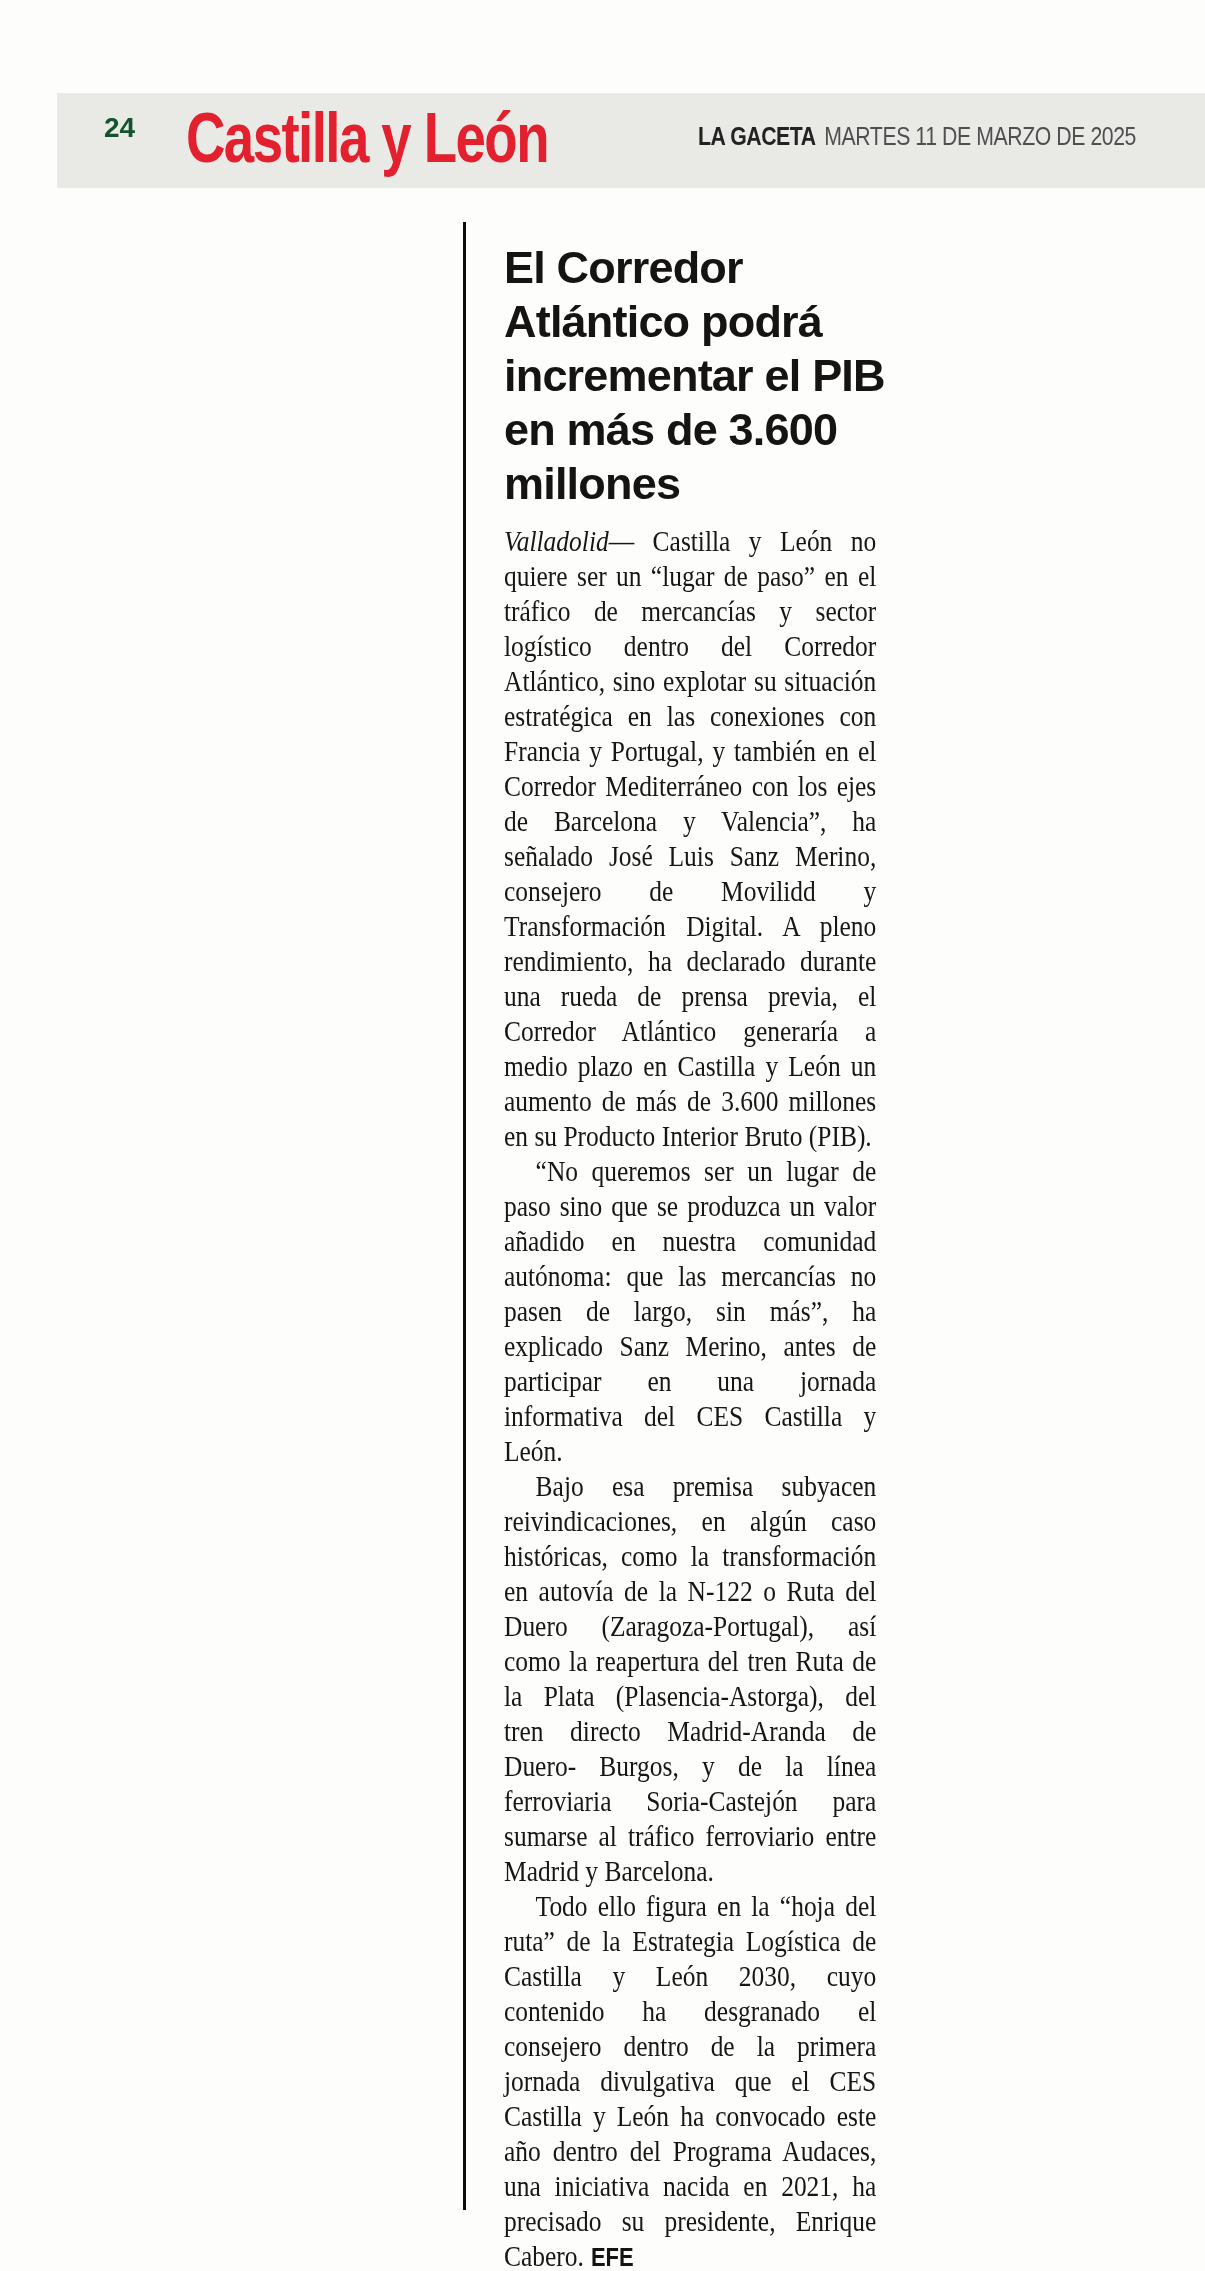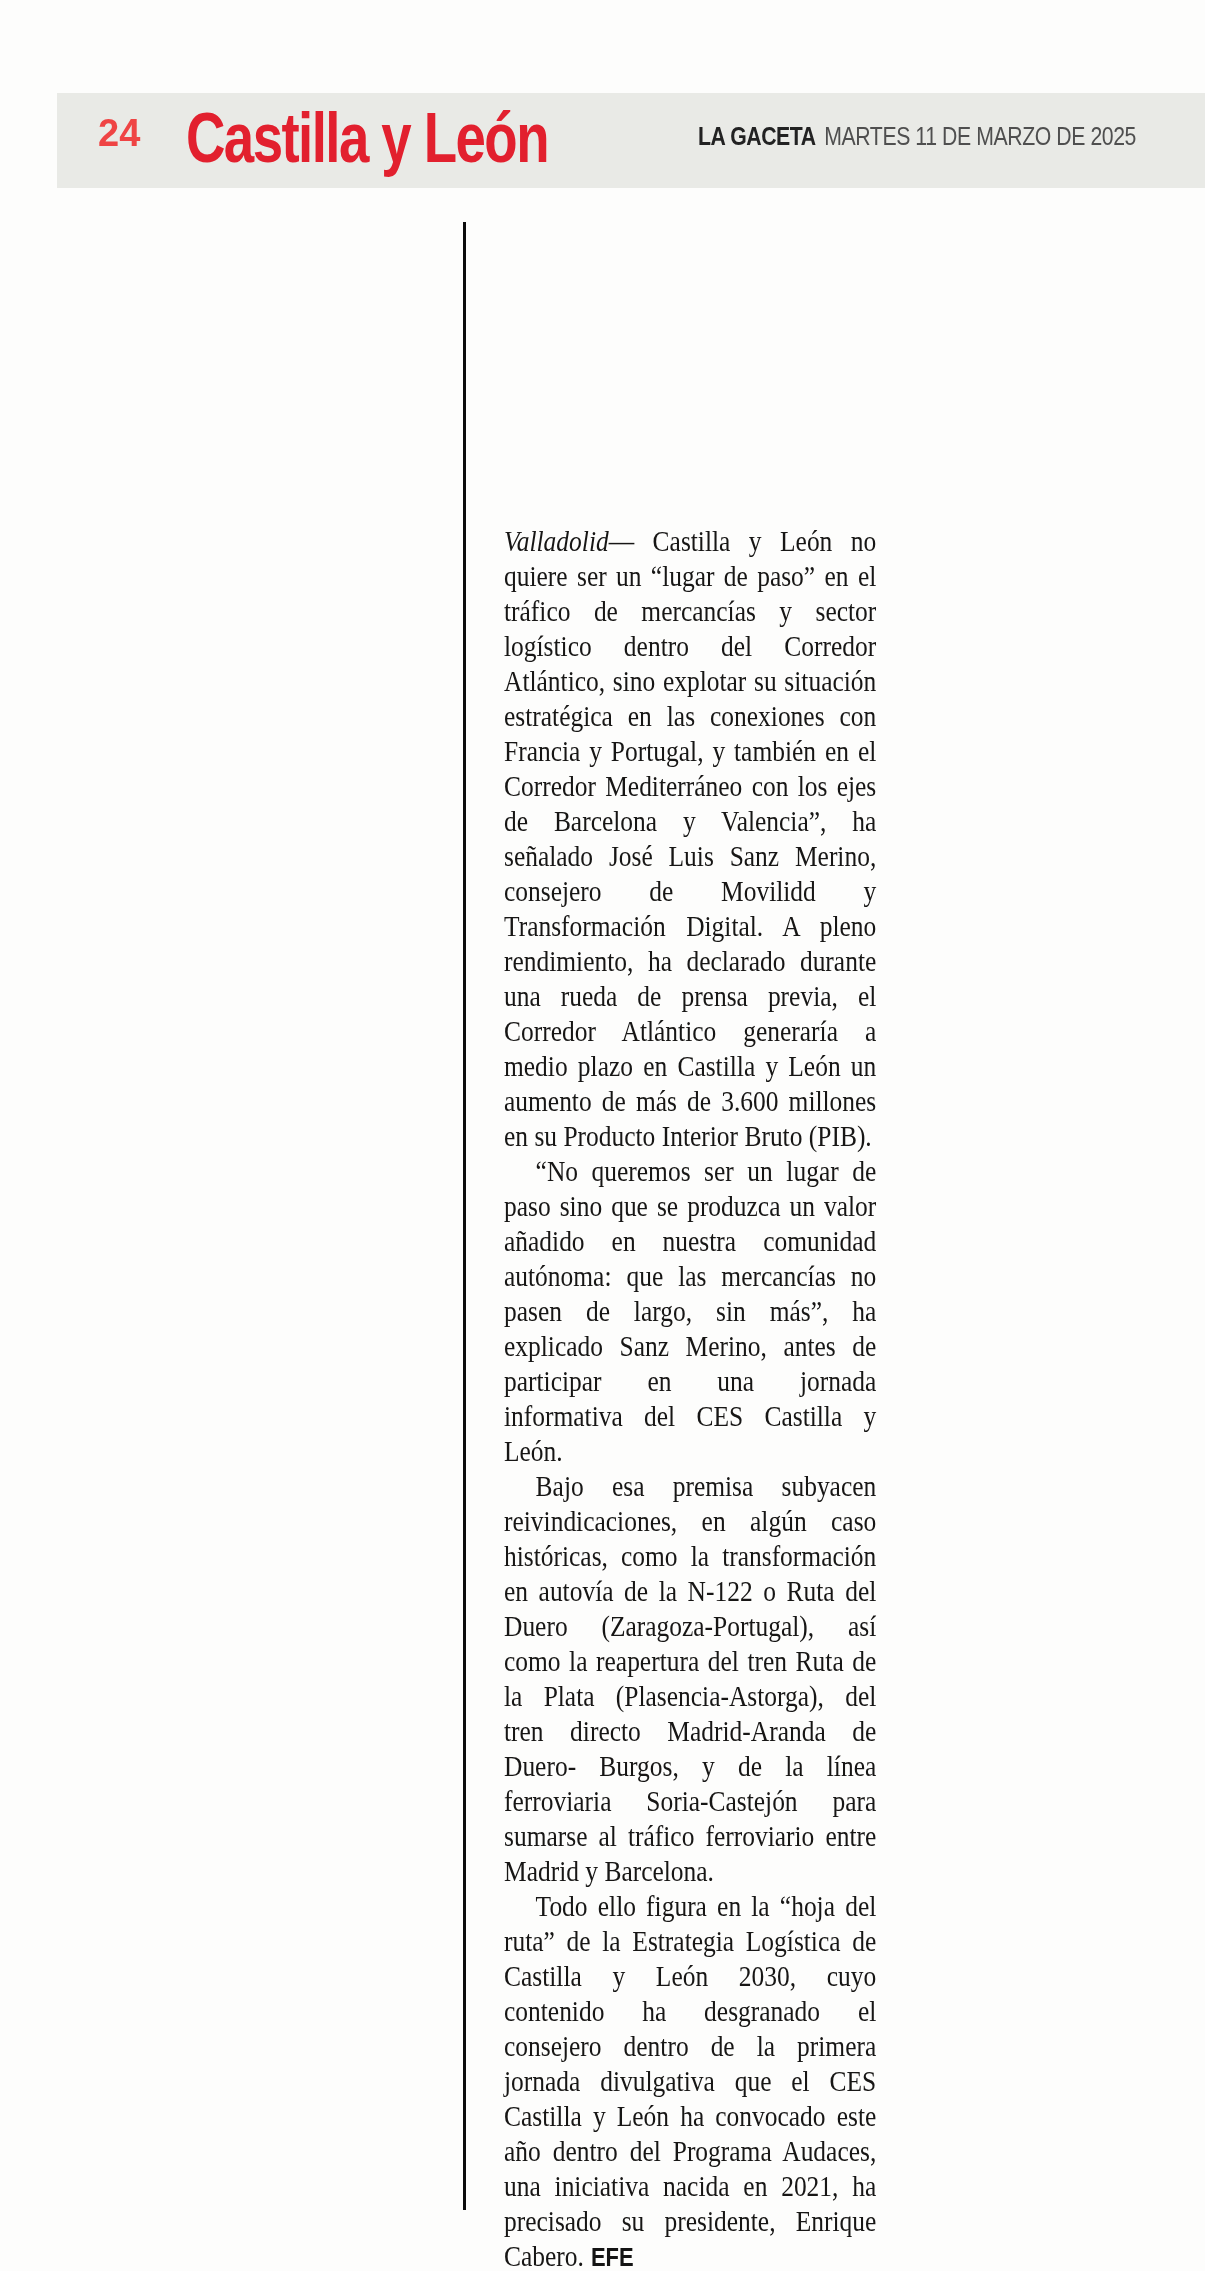--- a/index.html
+++ b/index.html
@@ -13,24 +13,24 @@
   }
   
   .header-bar{
     position:absolute;
     left:57px; top:93px;
     width:1148px; height:95px;
     background:#e9eae6;
   }
   .page-num{
     position:absolute;
-    left:98px; top:112px;
-    font-size:38px;
+    left:104px; top:112px;
+    font-size:28px;
     font-weight:bold;
-    color:#ef4444;
+    color:#14532d;
     letter-spacing:0px;
   }
   .section-title{
     position:absolute;
     left:186px; top:102px;
     font-size:70px;
     line-height:72px;
     font-weight:bold;
     color:#e2202e;
     letter-spacing:-2px;
@@ -114,20 +114,21 @@
   <div class="page-num">24</div>
 
   <div class="section-title">Castilla y León</div>
 
   <div class="masthead">
     <span class="brand">LA GACETA</span><span class="issue-date">MARTES 11 DE MARZO DE 2025</span>
   </div>
 
   <div class="col-rule"></div>
 
+  <h1 class="headline">El Corredor Atlántico podrá incrementar el PIB en más de 3.600 millones</h1>
 
   <div class="article-body">
     <p class="para">
       <span class="dateline">Valladolid</span><span>— Castilla y León no quiere ser un “lugar de paso” en el tráfico de mercancías y sector logístico dentro del Corredor Atlántico, sino explotar su situación estratégica en las conexiones con Francia y Portugal, y también en el Corredor Mediterráneo con los ejes de Barcelona y Valencia”, ha señalado José Luis Sanz Merino, consejero de Movilidd y Transformación Digital. A pleno rendimiento, ha declarado durante una rueda de prensa previa, el Corredor Atlántico generaría a medio plazo en Castilla y León un aumento de más de 3.600 millones en su Producto Interior Bruto (PIB).</span>
     </p>
     <p class="para indent">
       <span>“No queremos ser un lugar de paso sino que se produzca un valor añadido en nuestra comunidad autónoma: que las mercancías no pasen de largo, sin más”, ha explicado Sanz Merino, antes de participar en una jornada informativa del CES Castilla y León.</span>
     </p>
     <p class="para indent">
       <span>Bajo esa premisa subyacen reivindicaciones, en algún caso históricas, como la transformación en autovía de la N-122 o Ruta del Duero (Zaragoza-Portugal), así como la reapertura del tren Ruta de la Plata (Plasencia-Astorga), del tren directo Madrid-Aranda de Duero- Burgos, y de la línea ferroviaria Soria-Castejón para sumarse al tráfico ferroviario entre Madrid y Barcelona.</span>

